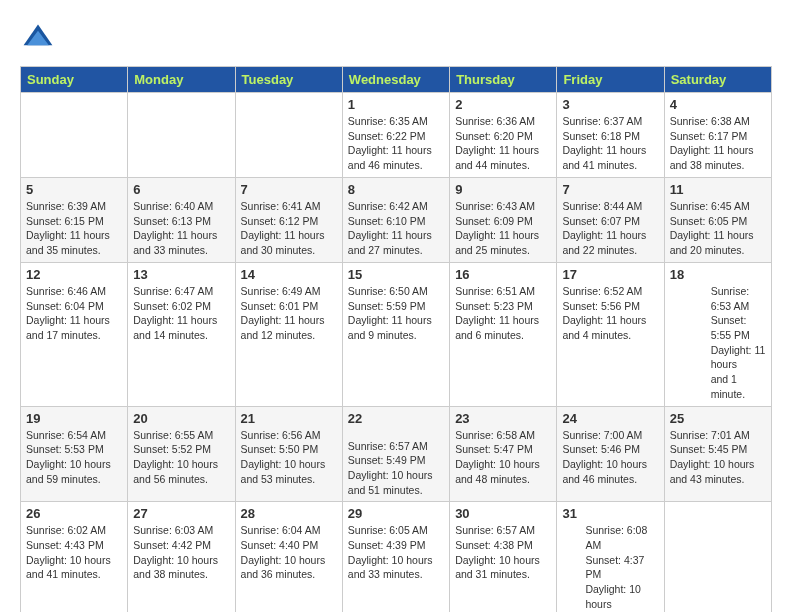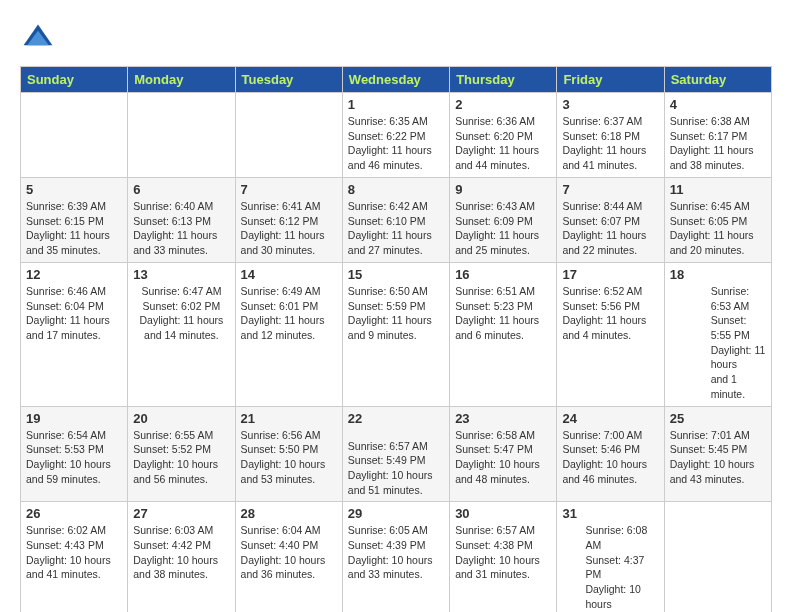--- a/index.html
+++ b/index.html
@@ -213,21 +213,21 @@
       <tr>
         <td>
           <span class="day-num">12</span>
           <div class="cell-text" style="white-space: pre-line;">Sunrise: 6:46 AM
 Sunset: 6:04 PM
 Daylight: 11 hours
 and 17 minutes.</div>
         </td>
         <td>
           <span class="day-num">13</span>
-          <div class="cell-text" style="white-space: pre-line; text-align: center;">Sunrise: 6:47 AM
+          <div class="cell-text" style="white-space: pre-line;">Sunrise: 6:47 AM
 Sunset: 6:02 PM
 Daylight: 11 hours
 and 14 minutes.</div>
         </td>
         <td>
           <span class="day-num">14</span>
           <div class="cell-text" style="white-space: pre-line;">Sunrise: 6:49 AM
 Sunset: 6:01 PM
 Daylight: 11 hours
 and 12 minutes.</div>

